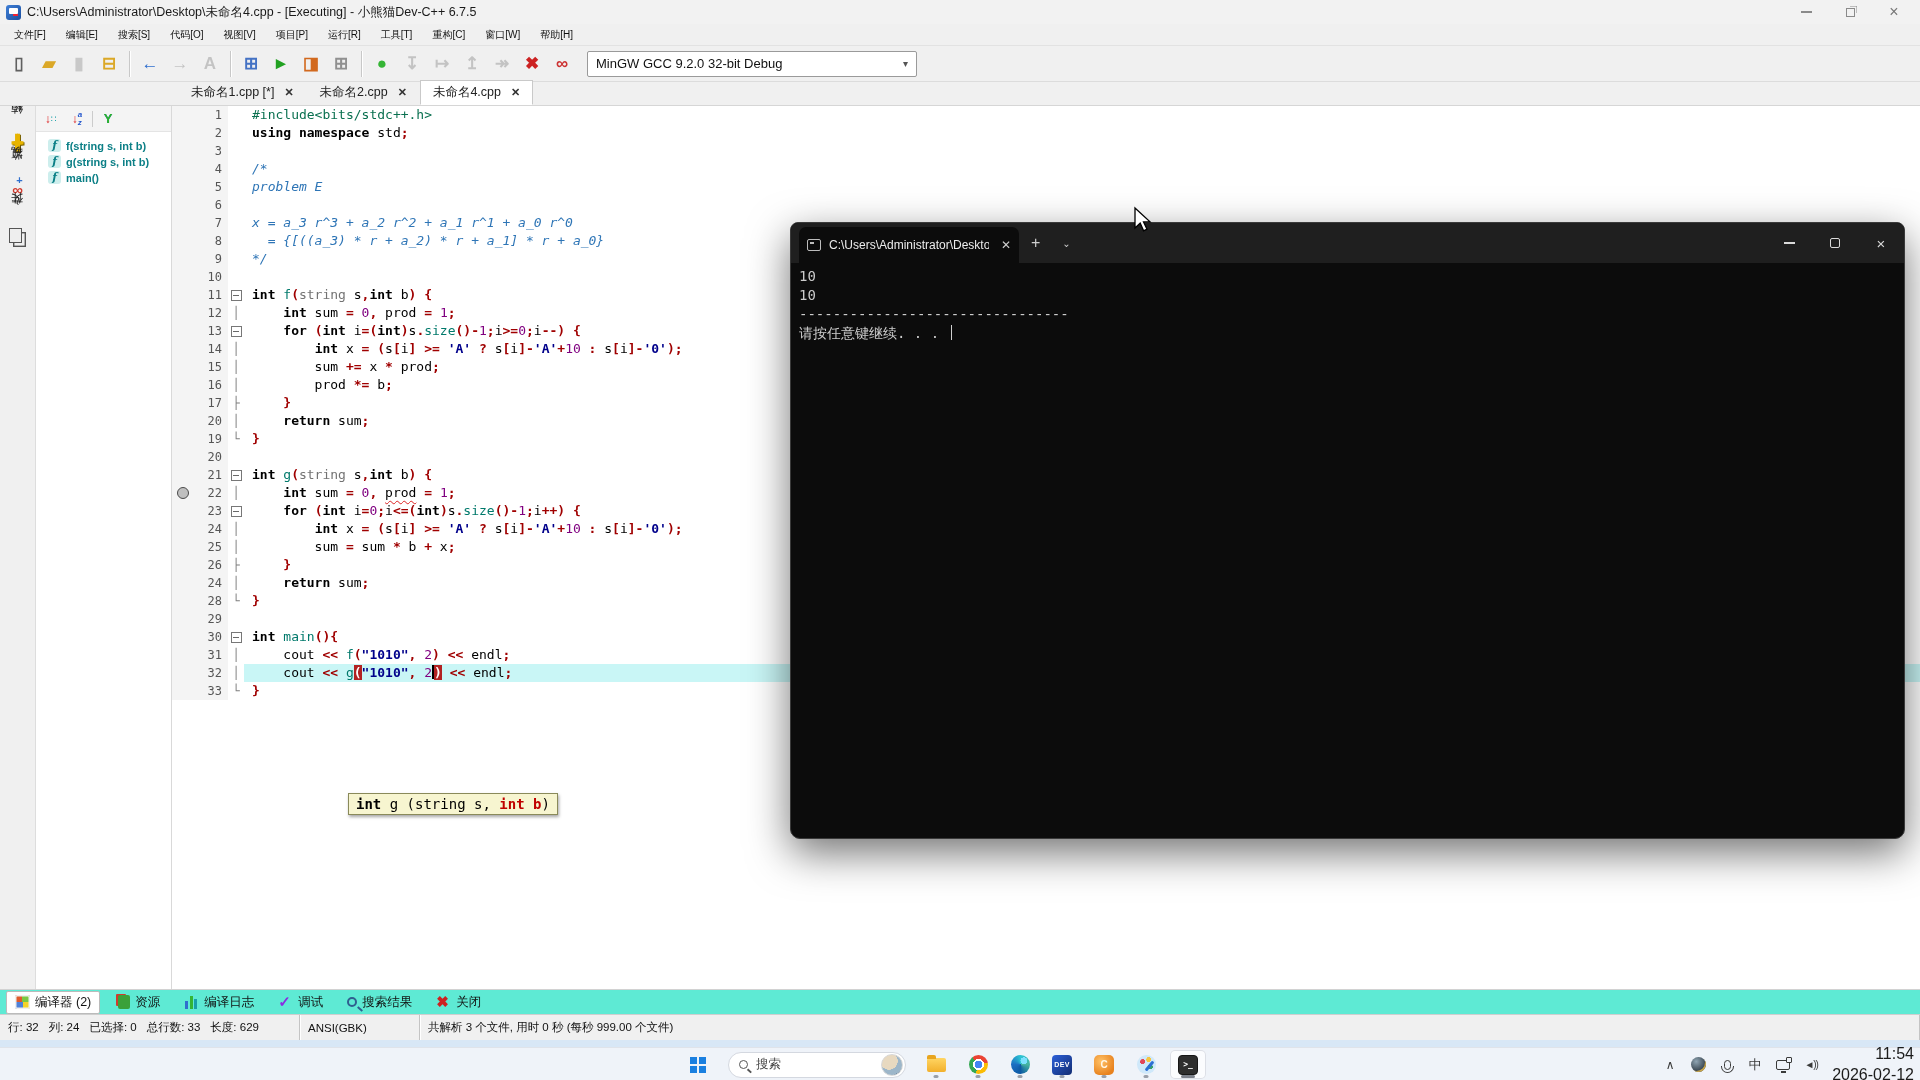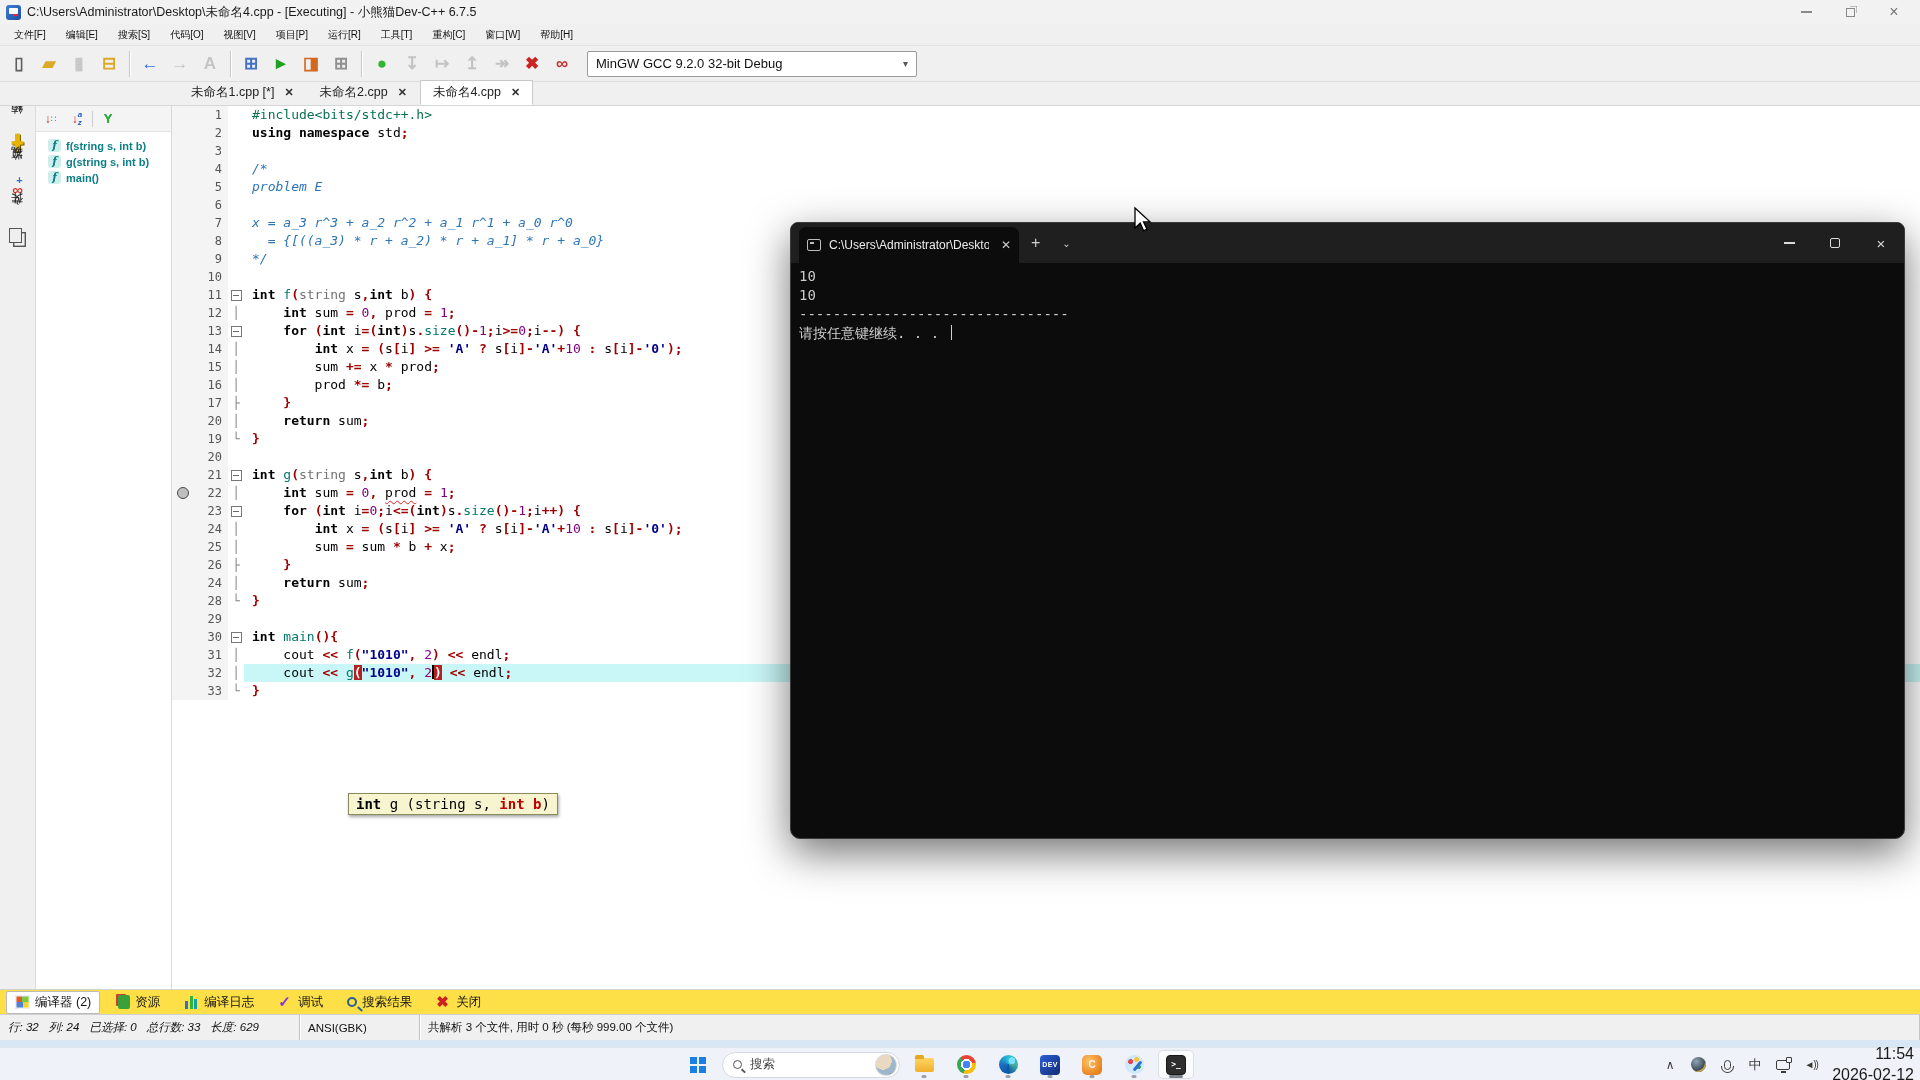--- a/index.html
+++ b/index.html
@@ -79,21 +79,21 @@
   .num { color:#800080; }
   .op { color:#a00000; font-weight:bold; }
   .brk { color:#fff; background:#b22222; font-weight:bold; }
   .sq { text-decoration:underline wavy #d22 1px; text-underline-offset:3px; }
   .cur { display:inline-block; width:0; border-left:2px solid #000; height:14px; vertical-align:-2px; }
 
   .tooltip { position:absolute; left:348px; top:687px; background:#f7f5d0; border:1px solid #8a8a5a; box-shadow:1px 2px 3px rgba(0,0,0,.35); padding:2px 7px; font-family:"DejaVu Sans Mono", monospace; font-size:14px; white-space:pre; z-index:30; }
   .tt-err { color:#c00000; font-weight:bold; }
 
   
-  .btoolbar { height:25px; background:#fde047; border-top:1px solid #d2d2d2; display:flex; align-items:center; gap:6px; padding:0 6px; flex:0 0 auto; }
+  .btoolbar { height:25px; background:#5eead4; border-top:1px solid #d2d2d2; display:flex; align-items:center; gap:6px; padding:0 6px; flex:0 0 auto; }
   .btab { display:flex; align-items:center; gap:5px; font-size:12.5px; color:#111; padding:2px 8px; border:1px solid transparent; }
   .btab.active { background:#fff; border:1px solid #bbb; border-radius:2px; }
   .bicon { width:15px; height:14px; position:relative; display:inline-block; }
   .ic-compiler { background:conic-gradient(#7ac943 0 25%, #f5d327 0 50%, #4f81d8 0 75%, #e05a2b 0); border-radius:2px; box-shadow:inset 0 0 0 1.5px #f0f0f0, inset 7.5px 0 0 -6.5px #f0f0f0; }
   .ic-res { background:#3aa13a; border-radius:2px; box-shadow:-3px -2px 0 -1px #d23b2e; margin-left:3px; width:12px; }
   .ic-log { background:linear-gradient(to top,#2f6fce 0 60%,transparent 60%) 1px 100%/3px 100% no-repeat, linear-gradient(to top,#35b535 0 95%,transparent 95%) 5.5px 100%/3px 100% no-repeat, linear-gradient(to top,#18a0a8 0 75%,transparent 75%) 10px 100%/3px 100% no-repeat; }
   .ic-check { color:#8a2be2; font-weight:bold; font-size:15px; line-height:14px; }
   .ic-mag { border:2px solid #2f5f8f; border-radius:50%; width:10px; height:10px; }
   .ic-mag::after { content:""; position:absolute; width:6px; height:2px; background:#2f5f8f; transform:rotate(40deg); left:8px; top:9px; }
   .ic-xred { color:#cc2222; font-weight:bold; font-size:15px; line-height:14px; }
@@ -120,21 +120,21 @@
   .t-wc .sq { width:10px; height:10px; border:1.4px solid #dadada; border-radius:2px; }
   .t-wc .x { color:#dadada; font-size:15px; }
   .t-body { padding:4px 8px; font-family:"DejaVu Sans Mono","Liberation Mono", monospace; font-size:14px; line-height:19px; color:#cccccc; white-space:pre; }
   .t-caret { display:inline-block; width:0; border-left:1.6px solid #cfcfcf; height:15px; vertical-align:-2px; margin-left:3px; }
 
   
   #mouse { position:absolute; left:1130px; top:206px; z-index:200; }
 
   
   #taskbar { position:absolute; left:0; right:0; bottom:0; height:33px; background:#eff3f9; border-top:1px solid #dfe3ea; z-index:150; }
-  .tb-center { position:absolute; left:680px; top:0; height:33px; display:flex; align-items:center; gap:6px; }
+  .tb-center { position:absolute; left:680px; top:0; height:33px; display:flex; align-items:center; gap:12px; }
   .tb-btn { width:36px; height:29px; display:flex; align-items:center; justify-content:center; position:relative; border-radius:5px; }
   .tb-btn.active { background:rgba(255,255,255,.75); box-shadow:inset 0 0 0 1px #dcdfe6; }
   .run-dot { position:absolute; bottom:1px; left:50%; transform:translateX(-50%); width:5px; height:3px; border-radius:2px; background:#9aa0aa; }
   .tb-btn.active .run-dot { width:14px; background:#7d828c; }
   .ic-start { width:16px; height:16px; position:relative; }
   .ic-start::before, .ic-start::after { content:""; position:absolute; width:7px; height:7px; background:#1a7fe0; }
   .ic-start::before { left:0; top:0; box-shadow:9px 0 0 #1a7fe0; }
   .ic-start::after { left:0; top:9px; box-shadow:9px 0 0 #1a7fe0; }
   .search-pill { height:26px; width:178px; background:#fff; border:1px solid #d4d8e0; border-radius:14px; display:flex; align-items:center; padding:0 2px 0 10px; gap:8px; }
   .ic-magnify { width:9px; height:9px; border:1.6px solid #555; border-radius:50%; position:relative; flex:0 0 auto; }
@@ -391,21 +391,21 @@
           <span class="bicon ic-mag"></span>
           <span>搜索结果</span>
         </div>
         <div class="btab">
           <span class="bicon ic-xred">✖</span>
           <span>关闭</span>
         </div>
       </div>
 
     <div class="statusbar">
-      <div class="sseg" id="status-pos" style="width:300px;font-style:italic;">
+      <div class="sseg" id="status-pos" style="width:300px;">
           <span class="pair">行:  32</span>
           <span class="pair">列:  24</span>
           <span class="pair">已选择:  0</span>
           <span class="pair">总行数:  33</span>
           <span class="pair">长度:  629</span>
         </div>
       <div class="sseg" style="width:120px;">ANSI(GBK)</div>
       <div class="sseg" style="flex:1;">共解析 3 个文件, 用时 0 秒 (每秒 999.00 个文件)</div>
     </div>
     <div class="bluestrip"></div>

